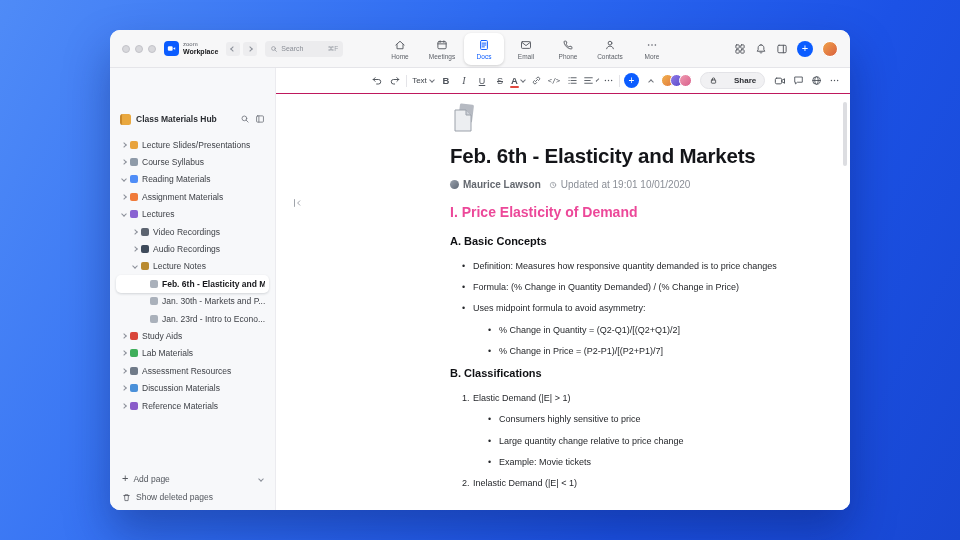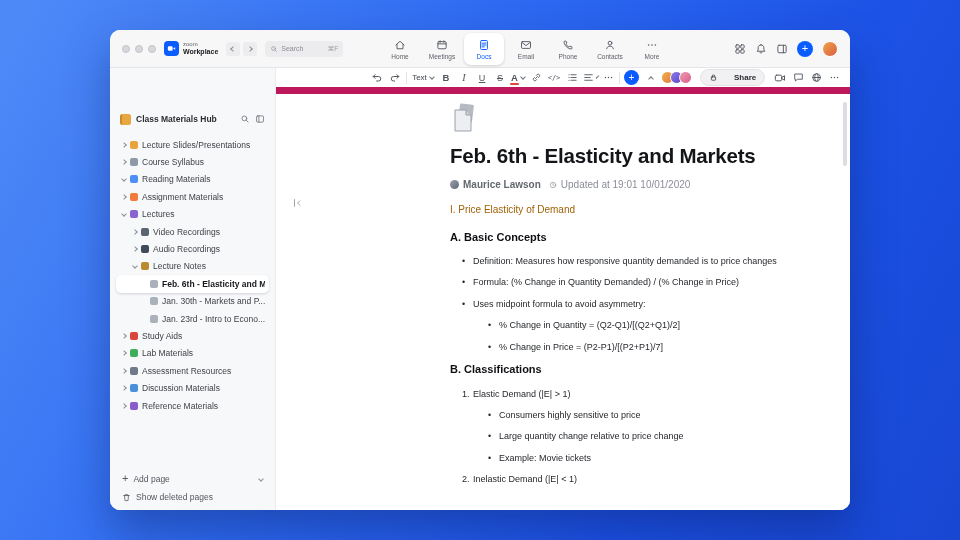--- a/index.html
+++ b/index.html
@@ -40,21 +40,21 @@
   .row .lbl{white-space:nowrap;overflow:hidden;flex:1;}
   .row.lvl0{padding-left:6px}.row.lvl1{padding-left:17px}.row.lvl2{padding-left:26px}
   .row.selected{background:#fff;box-shadow:0 1px 2.5px rgba(20,28,45,.16);color:#17181c;font-weight:700;}
   .tree-ic{width:8px;height:8px;border-radius:2px;flex:none;background:#9aa0a8;}
   .sb-bottom{position:absolute;left:0;right:0;bottom:8px;padding:0 12px;display:flex;flex-direction:column;gap:8px;color:#53575e;}
   .sb-row{display:flex;align-items:center;gap:5px;font-size:8.5px;}
   .plus-s{font-size:11px;line-height:1;color:#55585e;}
   .mla{margin-left:auto;}
   .main{flex:1;display:flex;flex-direction:column;min-width:0;background:#fff;}
   
-  .toolbar{height:26px;flex:none;display:flex;align-items:center;gap:4px;padding:0 12px 0 94px;border-bottom:7px solid #be185d;color:#4f545c;}
+  .toolbar{height:26px;flex:none;display:flex;align-items:center;gap:4px;padding:0 12px 0 94px;border-bottom:1px solid #be185d;color:#4f545c;}
   .ti{display:flex;align-items:center;justify-content:center;height:18px;min-width:14px;border-radius:4px;font-size:9px;gap:1px;color:#4f545c;}
   .sep{width:1px;height:12px;background:#e4e4e8;flex:none;}
   .tx{font-size:8px;color:#3f444b;min-width:24px;}
   .bold{font-weight:800;font-size:9.5px;}
   .ital{font-style:italic;font-family:"Liberation Serif",serif;font-size:10px;}
   .und{text-decoration:underline;}
   .strike{text-decoration:line-through;}
   .color-a{position:relative;font-weight:700;font-size:9.5px;}
   .color-a .a-ch{position:relative;}
   .color-a .a-ch::after{content:"";position:absolute;left:-1px;right:-1px;bottom:-2px;height:2px;background:#e0483e;border-radius:1px;}
@@ -78,21 +78,21 @@
   .doc-ic{margin-bottom:10px;display:block;}
   .doc-title{font-size:20.5px;font-weight:700;color:#141519;letter-spacing:-.2px;margin-bottom:11px;}
   .byline{display:flex;align-items:center;gap:4px;font-size:10px;color:#8a8e96;}
   .by-av{width:9px;height:9px;border-radius:50%;background:linear-gradient(135deg,#9aa2ad,#5f6875);flex:none;}
   .by-name{color:#64686f;font-weight:700;margin-right:4px;}
   .doc-body{position:absolute;left:174px;top:110px;width:392px;}
   .ci{display:flex;align-items:baseline;margin-bottom:11px;color:#26282c;font-size:9px;line-height:1.15;}
   .ci .num,.ci .bul{display:none;width:11px;flex:none;}
   .ci .txt{min-width:0;}
   .t-h2{margin:0 0 15px;}
-  .t-h2 .txt{font-size:10px;font-weight:400;color:#a16207;}
+  .t-h2 .txt{font-size:14px;font-weight:700;color:#ec4899;}
   .t-h3{margin:6px 0 13px;}
   .t-h3 .txt{font-size:11px;font-weight:700;color:#0f1013;}
   .t-b0{padding-left:12px;}
   .t-b1{padding-left:38px;}
   .t-b0 .bul,.t-b1 .bul{display:inline-block;}
   .t-n{padding-left:12px;}
   .t-n .num{display:inline-block;}
   .scrollbar{position:absolute;right:3px;top:8px;width:4px;height:64px;border-radius:2px;background:#dcdde1;}
   .ic{fill:none;stroke:currentColor;stroke-width:1.3;stroke-linecap:round;stroke-linejoin:round;flex:none;}
 </style>

